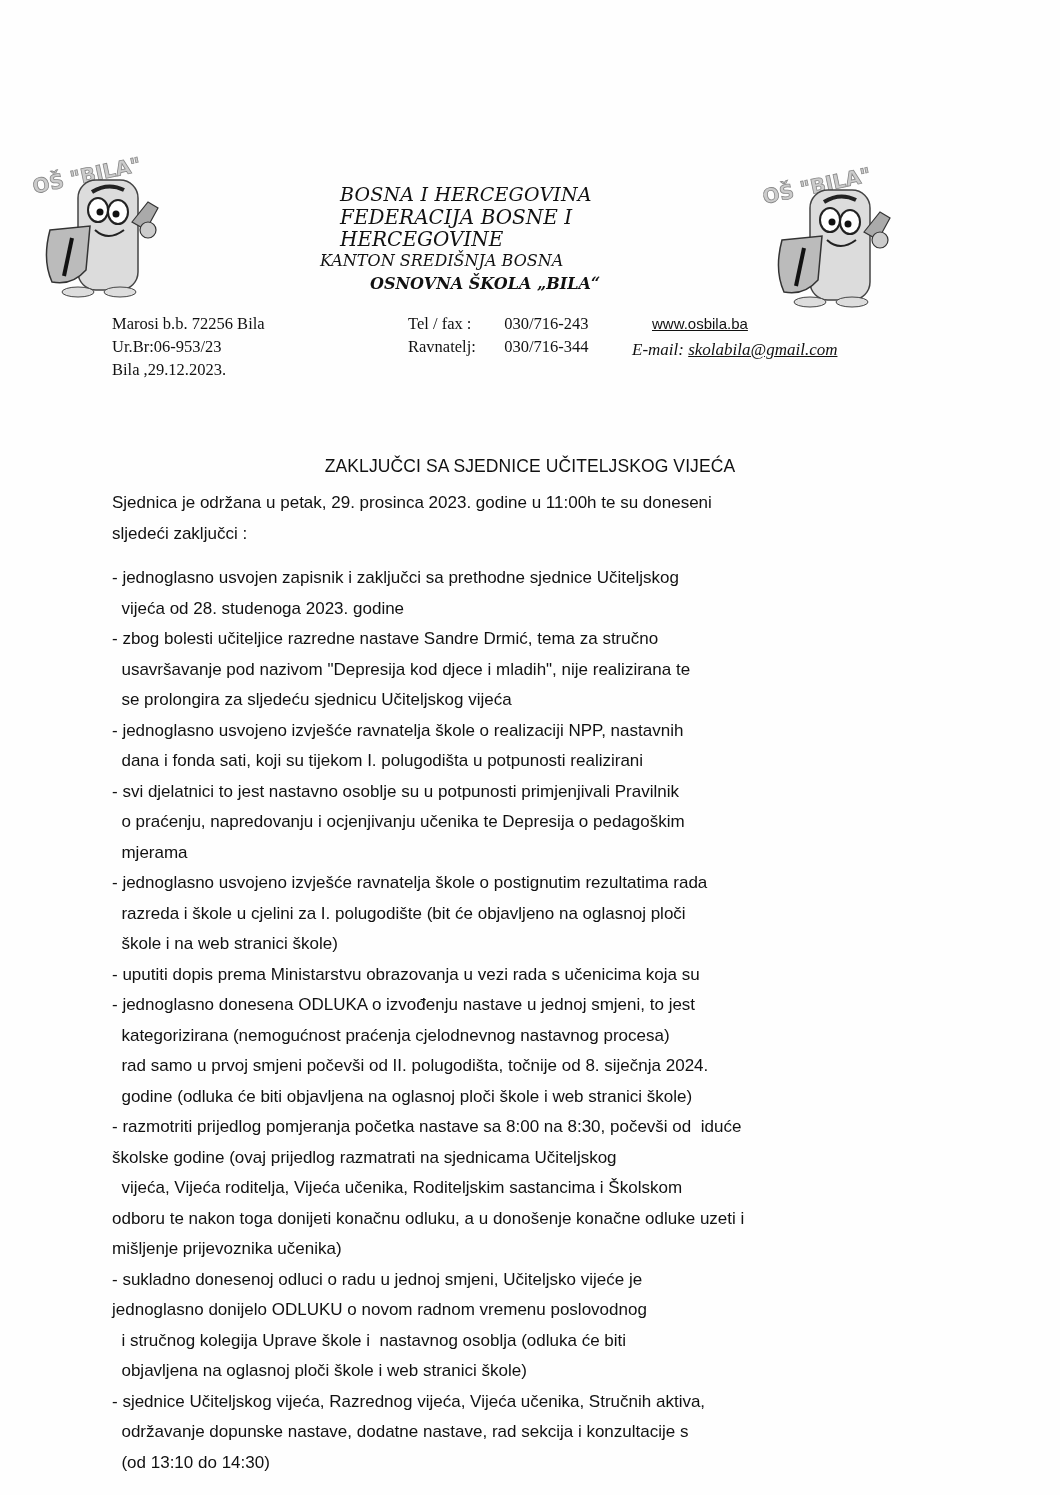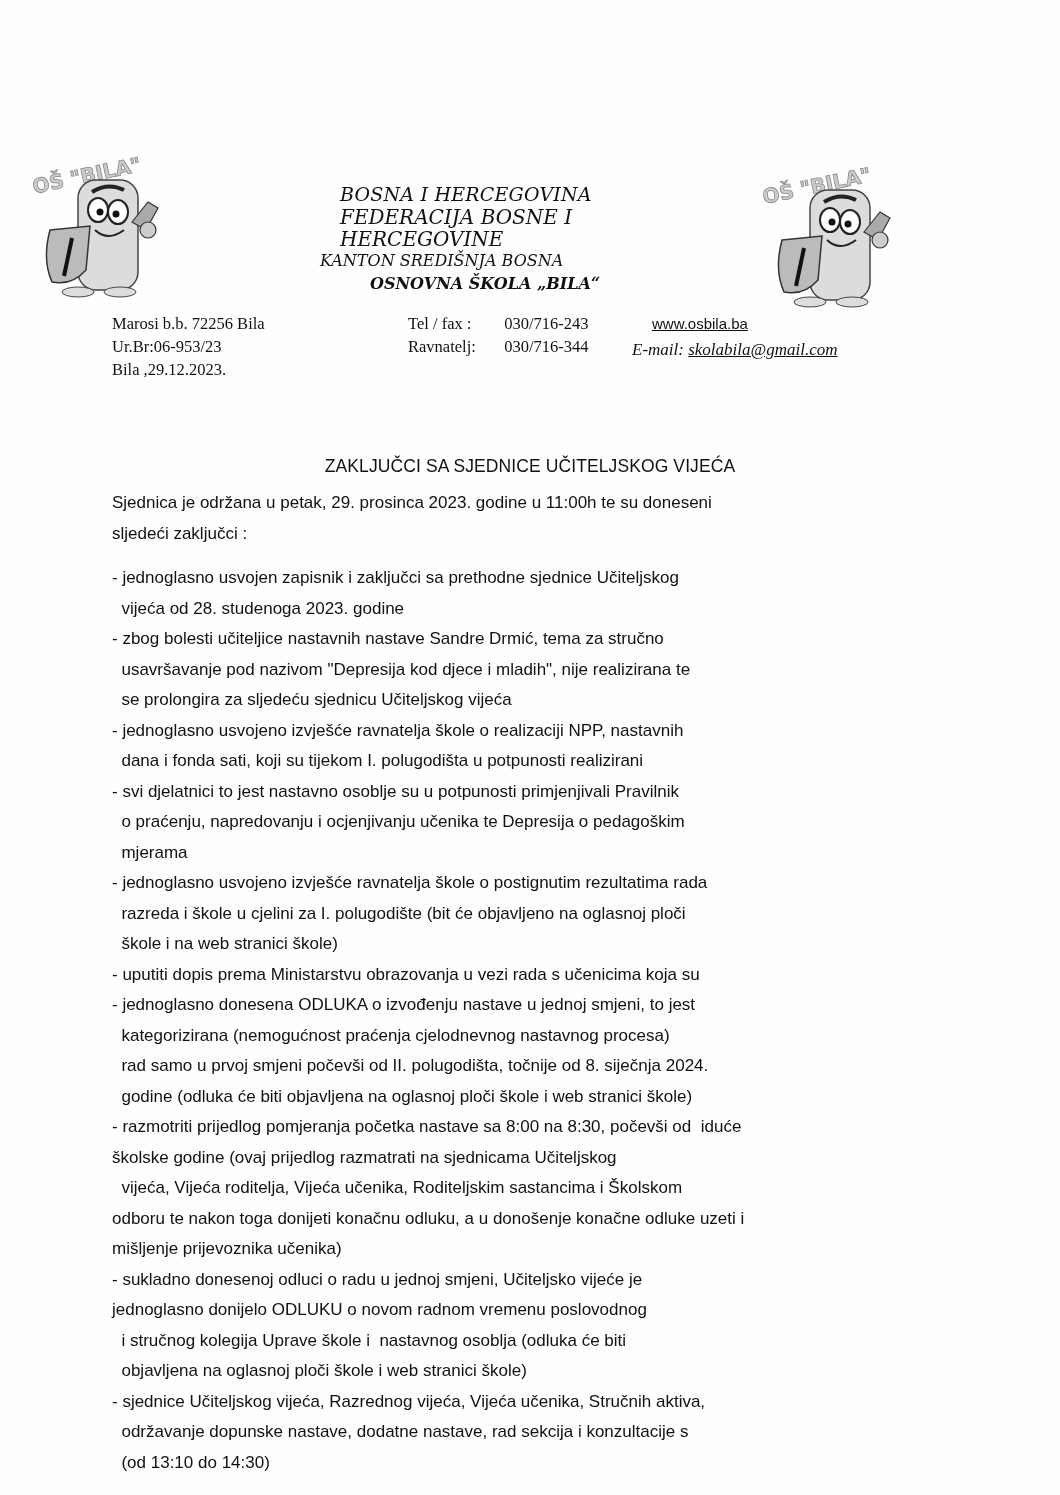--- a/index.html
+++ b/index.html
@@ -112,21 +112,21 @@
   </div>
 
   <div class="title">ZAKLJUČCI SA SJEDNICE UČITELJSKOG VIJEĆA</div>
 
   <div class="body">
     <p>Sjednica je održana u petak, 29. prosinca 2023. godine u 11:00h te su doneseni</p>
     <p class="intro">sljedeći zaključci :</p>
 
     <p>- jednoglasno usvojen zapisnik i zaključci sa prethodne sjednice Učiteljskog</p>
     <p>  vijeća od 28. studenoga 2023. godine</p>
-    <p>- zbog bolesti učiteljice nastavnih nastave Sandre Drmić, tema za stručno</p>
+    <p>- zbog bolesti učiteljice razredne nastave Sandre Drmić, tema za stručno</p>
     <p>  usavršavanje pod nazivom "Depresija kod djece i mladih", nije realizirana te</p>
     <p>  se prolongira za sljedeću sjednicu Učiteljskog vijeća</p>
     <p>- jednoglasno usvojeno izvješće ravnatelja škole o realizaciji NPP, nastavnih</p>
     <p>  dana i fonda sati, koji su tijekom I. polugodišta u potpunosti realizirani</p>
     <p>- svi djelatnici to jest nastavno osoblje su u potpunosti primjenjivali Pravilnik</p>
     <p>  o praćenju, napredovanju i ocjenjivanju učenika te Depresija o pedagoškim</p>
     <p>  mjerama</p>
     <p>- jednoglasno usvojeno izvješće ravnatelja škole o postignutim rezultatima rada</p>
     <p>  razreda i škole u cjelini za I. polugodište (bit će objavljeno na oglasnoj ploči</p>
     <p>  škole i na web stranici škole)</p>

